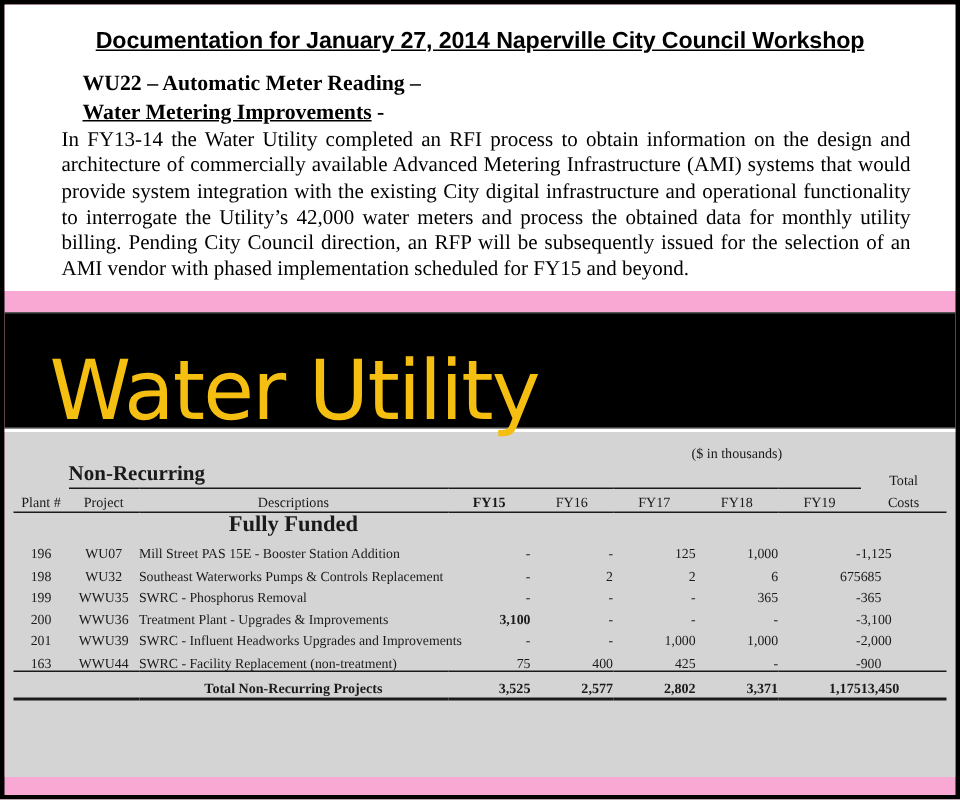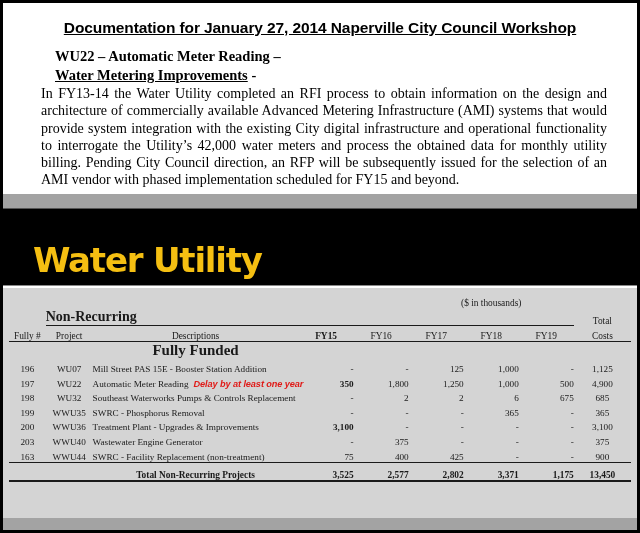--- a/index.html
+++ b/index.html
@@ -12,21 +12,21 @@
     height: 533px;
     font-family: "Liberation Serif", serif;
     overflow: hidden;
   }
   .page {
     position: relative;
     width: 640px;
     height: 533px;
     box-sizing: border-box;
     border: 3px solid #000000;
-    background: #a3a3a3;
+    background: #f9a8d4;
     overflow: hidden;
   }
 
   
   .doc-section {
     padding: 10px 16px 6px 16px;
     background: #ffffff;
   }
   .doc-title {
     text-align: center;
@@ -62,22 +62,22 @@
     background: #000000;
     height: 76px;
     display: flex;
     align-items: center;
     border-top: 1px solid #555;
     border-bottom: 1px solid #888;
   }
   .banner-title {
     color: #f5bf12;
     font-family: "DejaVu Sans", sans-serif;
-    font-weight: bold;
-    font-size: 34px;
+    font-weight: normal;
+    font-size: 55px;
     letter-spacing: -1.2px;
     margin-left: 30px;
     line-height: 1;
     margin-top: 26px;
   }
 
   
   .table-section {
     background: #d4d4d4;
     padding: 0 6px 4px 6px;
@@ -151,21 +151,21 @@
   }
 
   .r-data td {
     height: 14.6px;
     font-size: 9.2px;
   }
   .c-page  { text-align: center; }
   .c-proj  { text-align: center; padding-left: 4px; }
   .c-desc  { text-align: left; padding-left: 6px; }
   .c-num   { text-align: right; padding-right: 14px; }
-  .c-tot   { text-align: center; padding-right: 6px; }
+  .c-tot   { text-align: left; padding-right: 6px; }
   .r-data td.bold, .c-num.bold { font-weight: bold; }
 
   .note-red {
     color: #e01b18;
     font-weight: bold;
     font-style: italic;
     font-family: "Liberation Sans", sans-serif;
     font-size: 9.2px;
     padding-left: 5px;
     letter-spacing: -0.1px;
@@ -230,21 +230,21 @@
         <td class="nonrec-rule"></td>
         <td class="nonrec-rule"></td>
         <td class="nonrec-rule"></td>
         <td class="nonrec-rule"></td>
         <td class="nonrec-rule"></td>
         <td class="nonrec-rule"></td>
         <td class="total-word">Total</td>
       </tr>
 
       <tr class="r-colhdr hdr-underline">
-        <td>Fully #</td>
+        <td>Plant #</td>
         <td>Project</td>
         <td>Descriptions</td>
         <td class="bold">FY15</td>
         <td>FY16</td>
         <td>FY17</td>
         <td>FY18</td>
         <td>FY19</td>
         <td>Costs</td>
       </tr>
 
@@ -267,31 +267,20 @@
             <td class="c-proj">WU07</td>
             <td class="c-desc"><span>Mill Street PAS 15E - Booster Station Addition</span></td>
             <td class="c-num">-</td>
             <td class="c-num">-</td>
             <td class="c-num">125</td>
             <td class="c-num">1,000</td>
             <td class="c-num">-</td>
             <td class="c-tot">1,125</td>
           </tr>
           <tr class="r-data">
-            <td class="c-page">197</td>
-            <td class="c-proj">WU22</td>
-            <td class="c-desc"><span>Automatic Meter Reading</span><span class="note-red">Delay by at least one year</span></td>
-            <td class="c-num bold">350</td>
-            <td class="c-num">1,800</td>
-            <td class="c-num">1,250</td>
-            <td class="c-num">1,000</td>
-            <td class="c-num">500</td>
-            <td class="c-tot">4,900</td>
-          </tr>
-          <tr class="r-data">
             <td class="c-page">198</td>
             <td class="c-proj">WU32</td>
             <td class="c-desc"><span>Southeast Waterworks Pumps &amp; Controls Replacement</span></td>
             <td class="c-num">-</td>
             <td class="c-num">2</td>
             <td class="c-num">2</td>
             <td class="c-num">6</td>
             <td class="c-num">675</td>
             <td class="c-tot">685</td>
           </tr>
@@ -311,29 +300,29 @@
             <td class="c-proj">WWU36</td>
             <td class="c-desc"><span>Treatment Plant - Upgrades &amp; Improvements</span></td>
             <td class="c-num bold">3,100</td>
             <td class="c-num">-</td>
             <td class="c-num">-</td>
             <td class="c-num">-</td>
             <td class="c-num">-</td>
             <td class="c-tot">3,100</td>
           </tr>
           <tr class="r-data">
-            <td class="c-page">203</td>
-            <td class="c-proj">WWU40</td>
-            <td class="c-desc"><span>Wastewater Engine Generator</span></td>
-            <td class="c-num">-</td>
-            <td class="c-num">375</td>
-            <td class="c-num">-</td>
-            <td class="c-num">-</td>
-            <td class="c-num">-</td>
-            <td class="c-tot">375</td>
+            <td class="c-page">201</td>
+            <td class="c-proj">WWU39</td>
+            <td class="c-desc"><span>SWRC  - Influent Headworks Upgrades and Improvements</span></td>
+            <td class="c-num">-</td>
+            <td class="c-num">-</td>
+            <td class="c-num">1,000</td>
+            <td class="c-num">1,000</td>
+            <td class="c-num">-</td>
+            <td class="c-tot">2,000</td>
           </tr>
           <tr class="r-data">
             <td class="c-page">163</td>
             <td class="c-proj">WWU44</td>
             <td class="c-desc"><span>SWRC  - Facility Replacement (non-treatment)</span></td>
             <td class="c-num">75</td>
             <td class="c-num">400</td>
             <td class="c-num">425</td>
             <td class="c-num">-</td>
             <td class="c-num">-</td>

